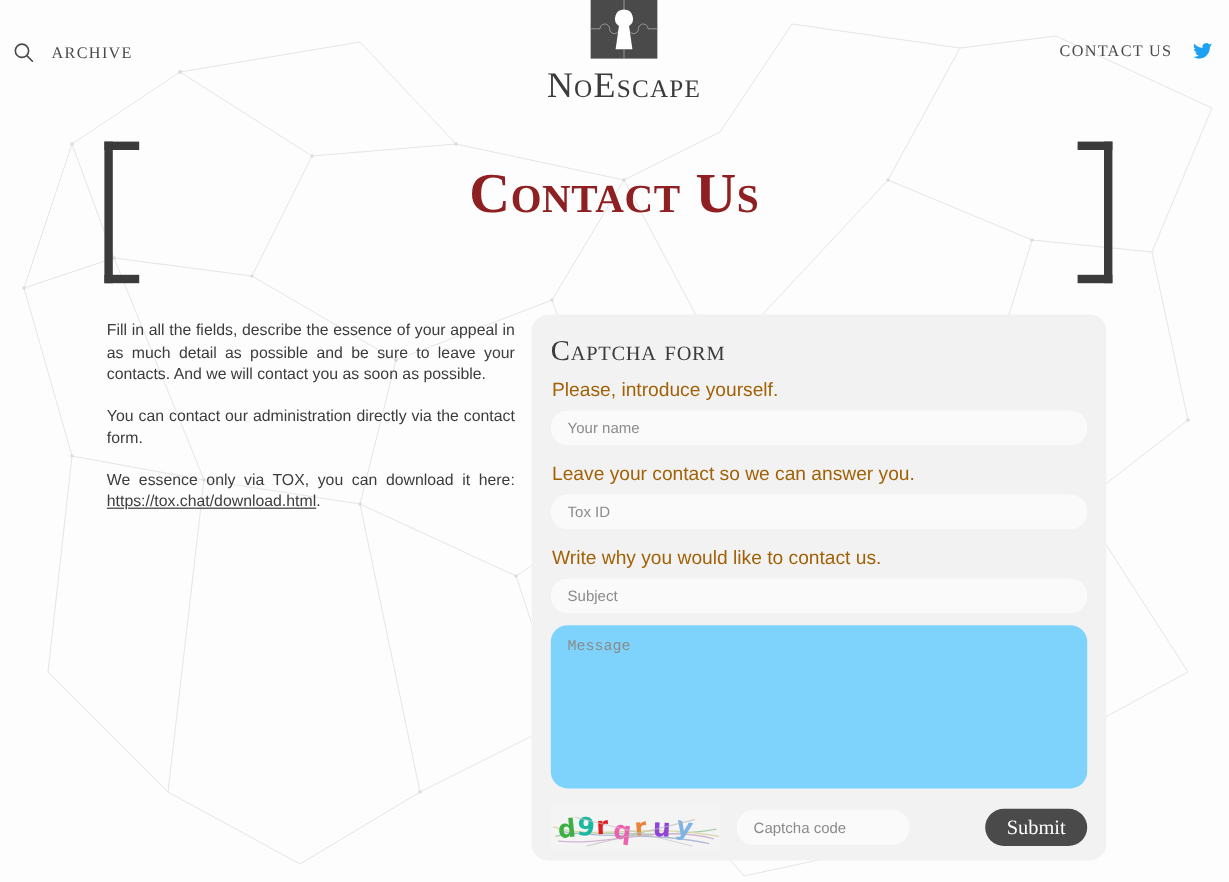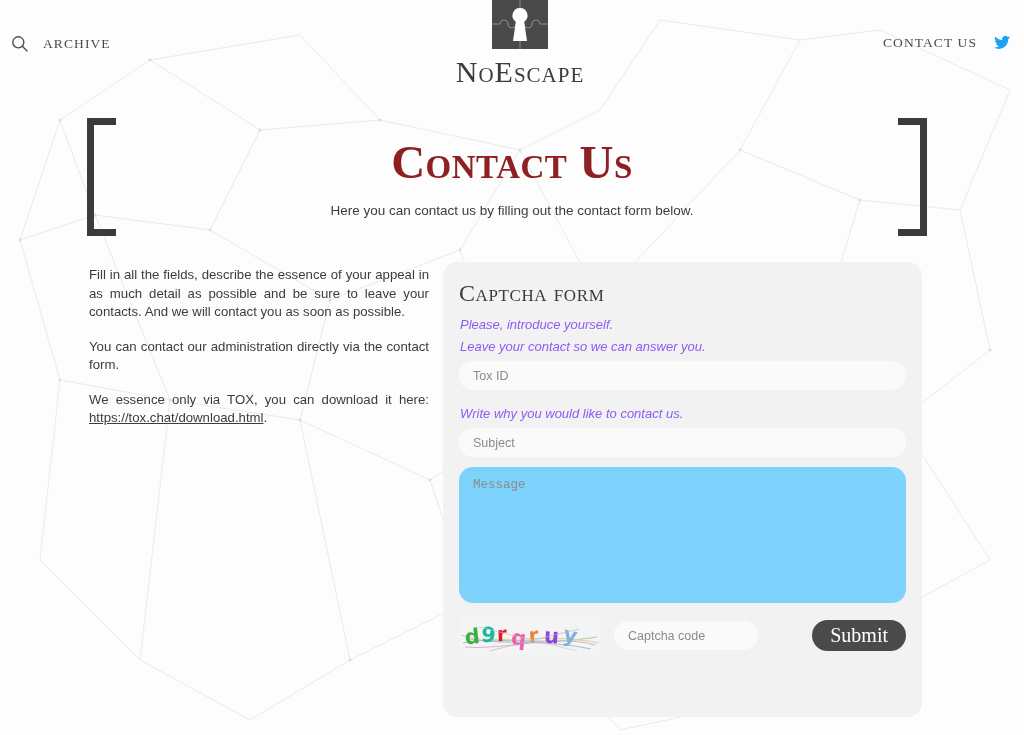--- a/index.html
+++ b/index.html
@@ -178,24 +178,23 @@
   .form-title {
     margin: 0 0 10px 0;
     font-family: "Liberation Serif", serif;
     font-size: 24px;
     color: #3b3b3b;
     font-variant: small-caps;
     letter-spacing: 0.6px;
     font-weight: normal;
   }
   .field-label {
-    font-size: 13px;
-    color: #8b5cf6;
+    font-size: 16px;
+    color: #a16207;
     margin: 0 0 7px 1px;
-    font-style: italic;
   }
   .txt-input {
     display: block;
     width: 100%;
     height: 29px;
     background: #fafafa;
     border: none;
     border-radius: 14px;
     padding: 0 14px;
     font-family: "Liberation Sans", sans-serif;
@@ -243,21 +242,21 @@
   }
   .submit-btn {
     margin-left: auto;
     background: #4a4a4a;
     color: #ffffff;
     border: none;
     border-radius: 16px;
     height: 31px;
     padding: 0 18px;
     font-family: "Liberation Serif", serif;
-    font-size: 20px;
+    font-size: 17px;
     cursor: pointer;
   }
 </style>
 </head>
 <body>
 
 <svg id="bg-network" viewBox="0 0 1024 735" preserveAspectRatio="none">
   <rect x="0" y="0" width="1024" height="735" fill="#fdfdfd"></rect>
   <g stroke="#e4e4e6" stroke-width="0.8" fill="none">
     <path d="M60 120 L150 60 L260 130 L210 230 L95 215 Z"></path>
@@ -352,35 +351,35 @@
           18.9a13 13 0 0 0 7 2.1c8.4 0 13.1-7 13.1-13.1v-.6c.9-.7 1.6-1.5 2.2-2.4z"></path>
         </svg>
       </span>
     </div>
   </div>
 
   <div class="title-block">
     <div class="bracket left"></div>
     <div class="bracket right"></div>
     <h1 class="page-title">Contact Us</h1>
-    <p class="page-subtitle">Here you can contact us by filling out the contact form below.</p>
   </div>
 
   <div class="content">
 
     <div class="intro">
       <p>Fill in all the fields, describe the essence of your appeal in as much detail as possible and be sure to leave your contacts. And we will contact you as soon as possible.</p>
       <p>You can contact our administration directly via the contact form.</p>
       <p><span>We essence only via TOX, you can download it here: </span><a href="#">https://tox.chat/download.html</a><span>.</span></p>
     </div>
 
     <div class="form-card">
       <h2 class="form-title">Captcha form</h2>
 
       <div class="field-label">Please, introduce yourself.</div>
+      <input class="txt-input" type="text" placeholder="Your name" style="">
 
       <div class="field-label">Leave your contact so we can answer you.</div>
       <input class="txt-input" type="text" placeholder="Tox ID" style="">
 
       <div class="field-label">Write why you would like to contact us.</div>
       <input class="txt-input subject" type="text" placeholder="Subject" style="">
 
       <textarea class="txt-area" placeholder="Message" style=""></textarea>
 
       <div class="captcha-row">

